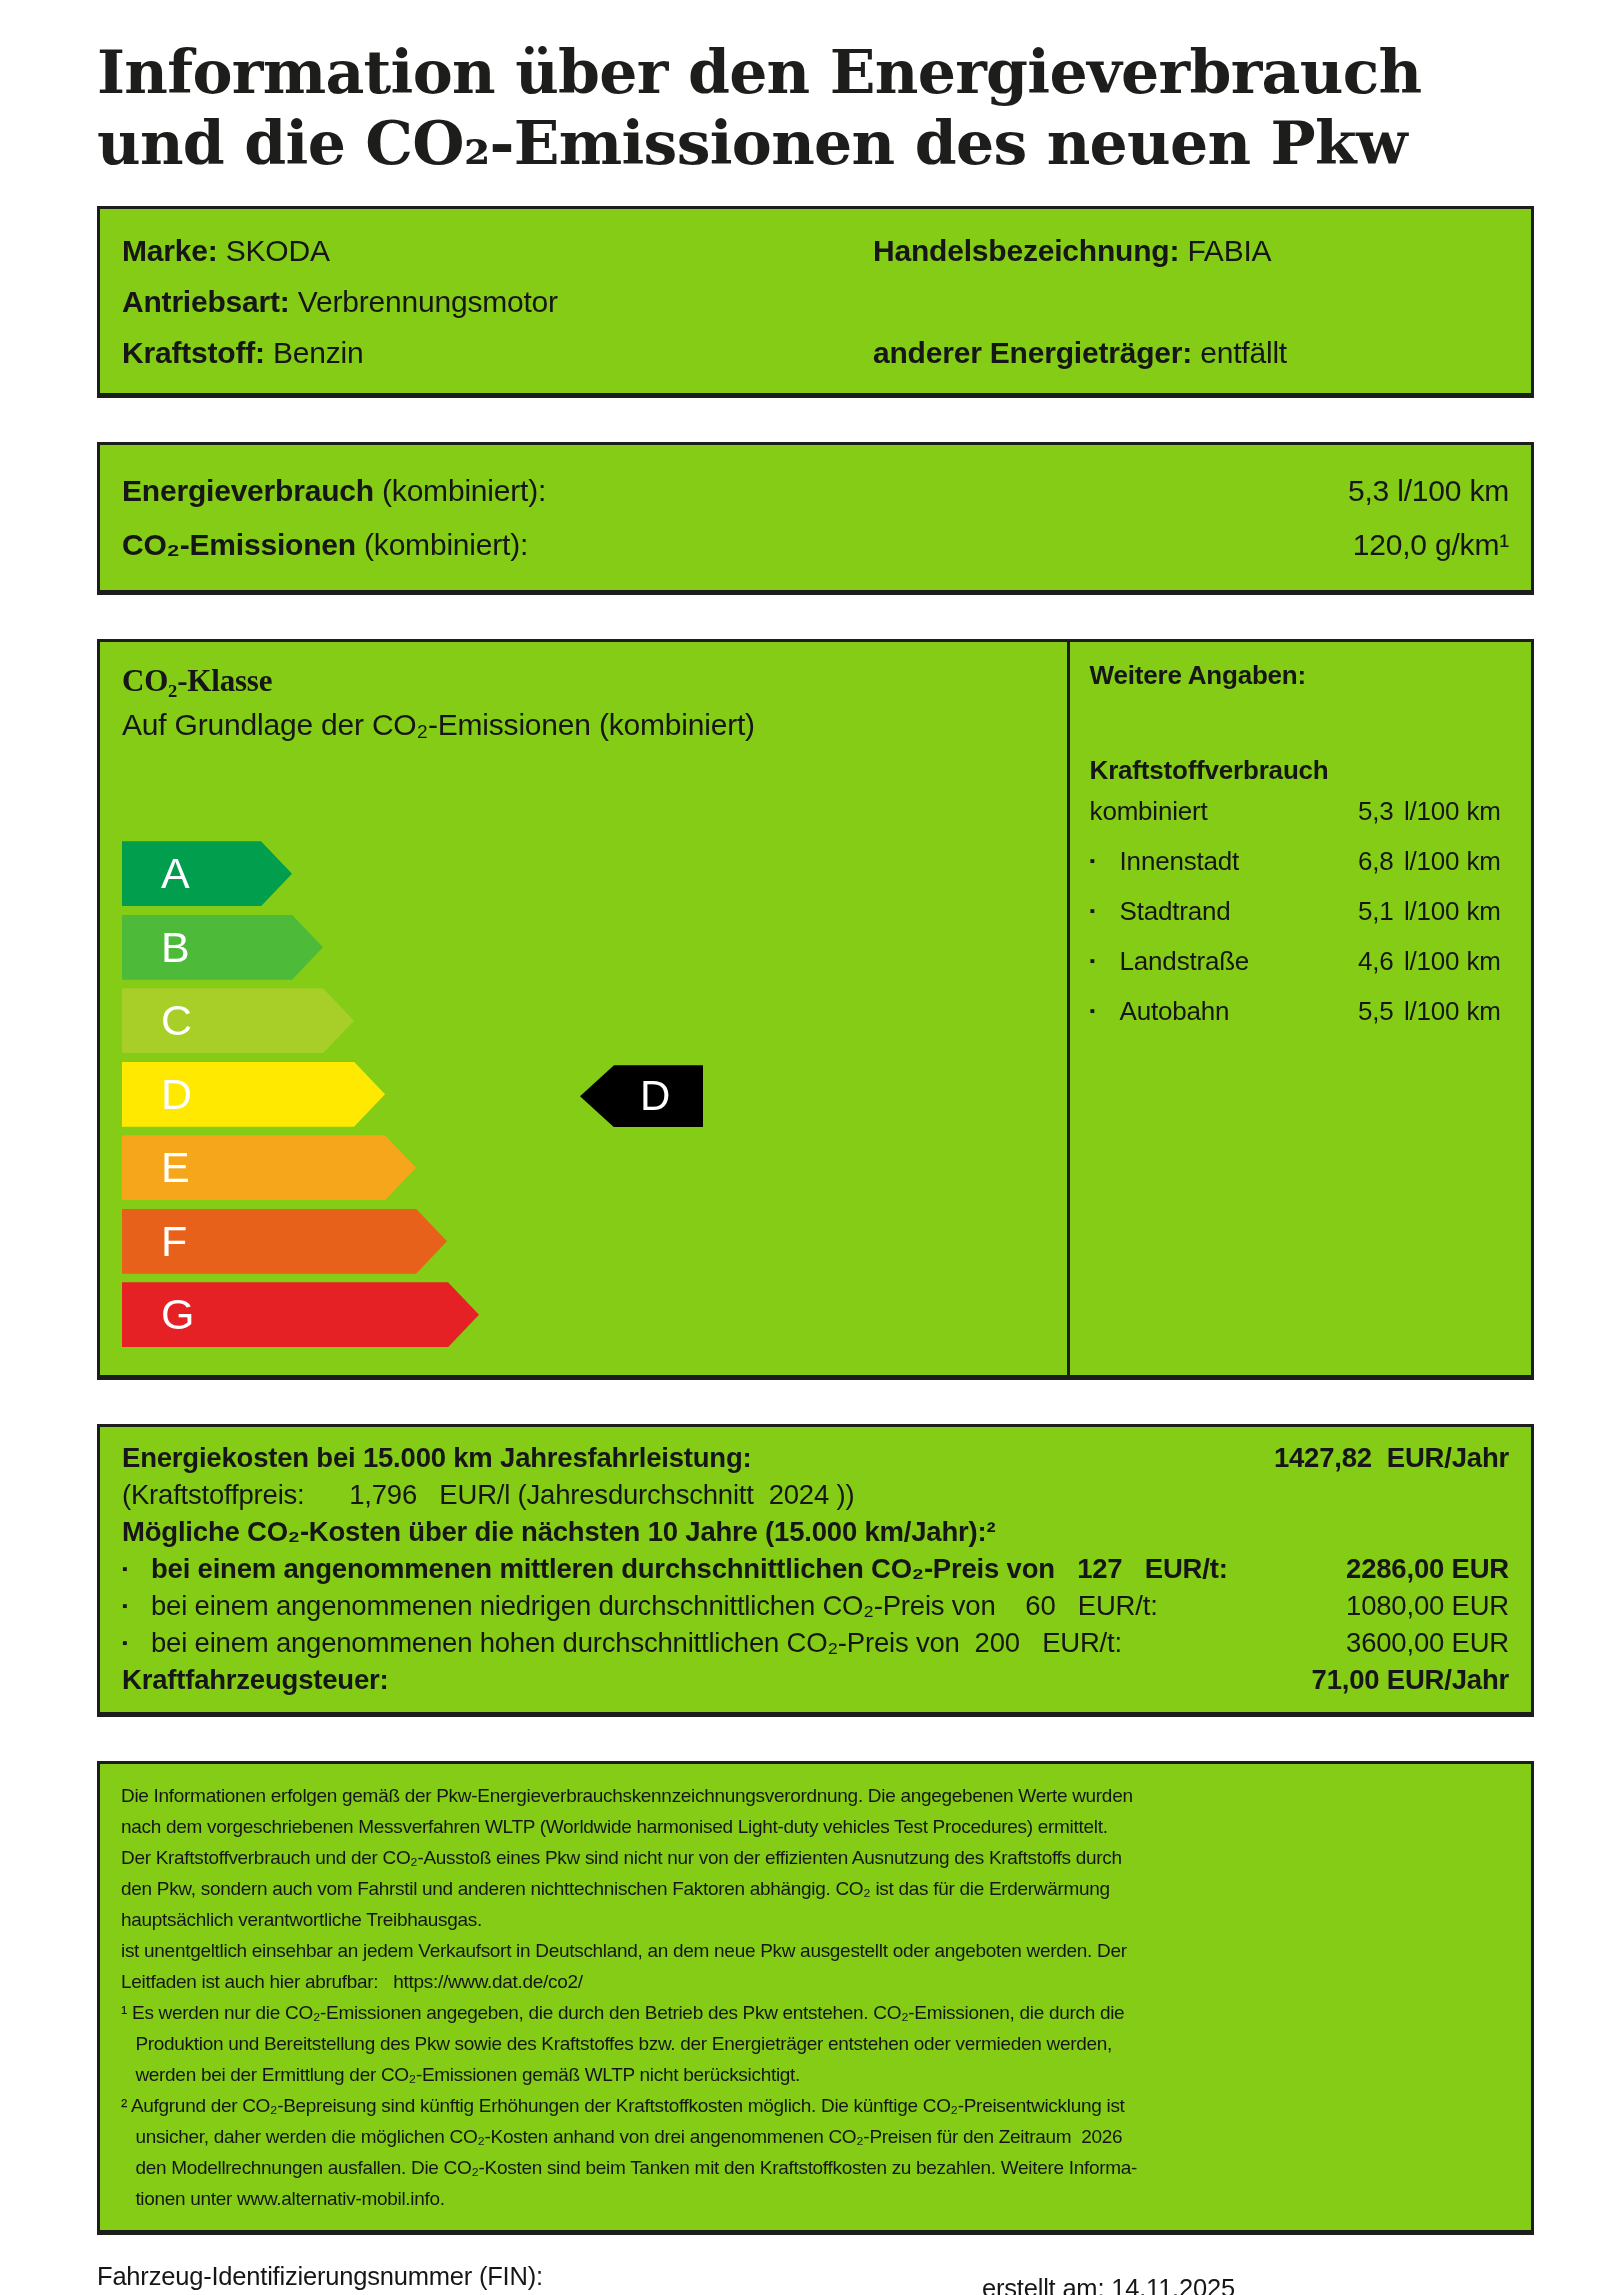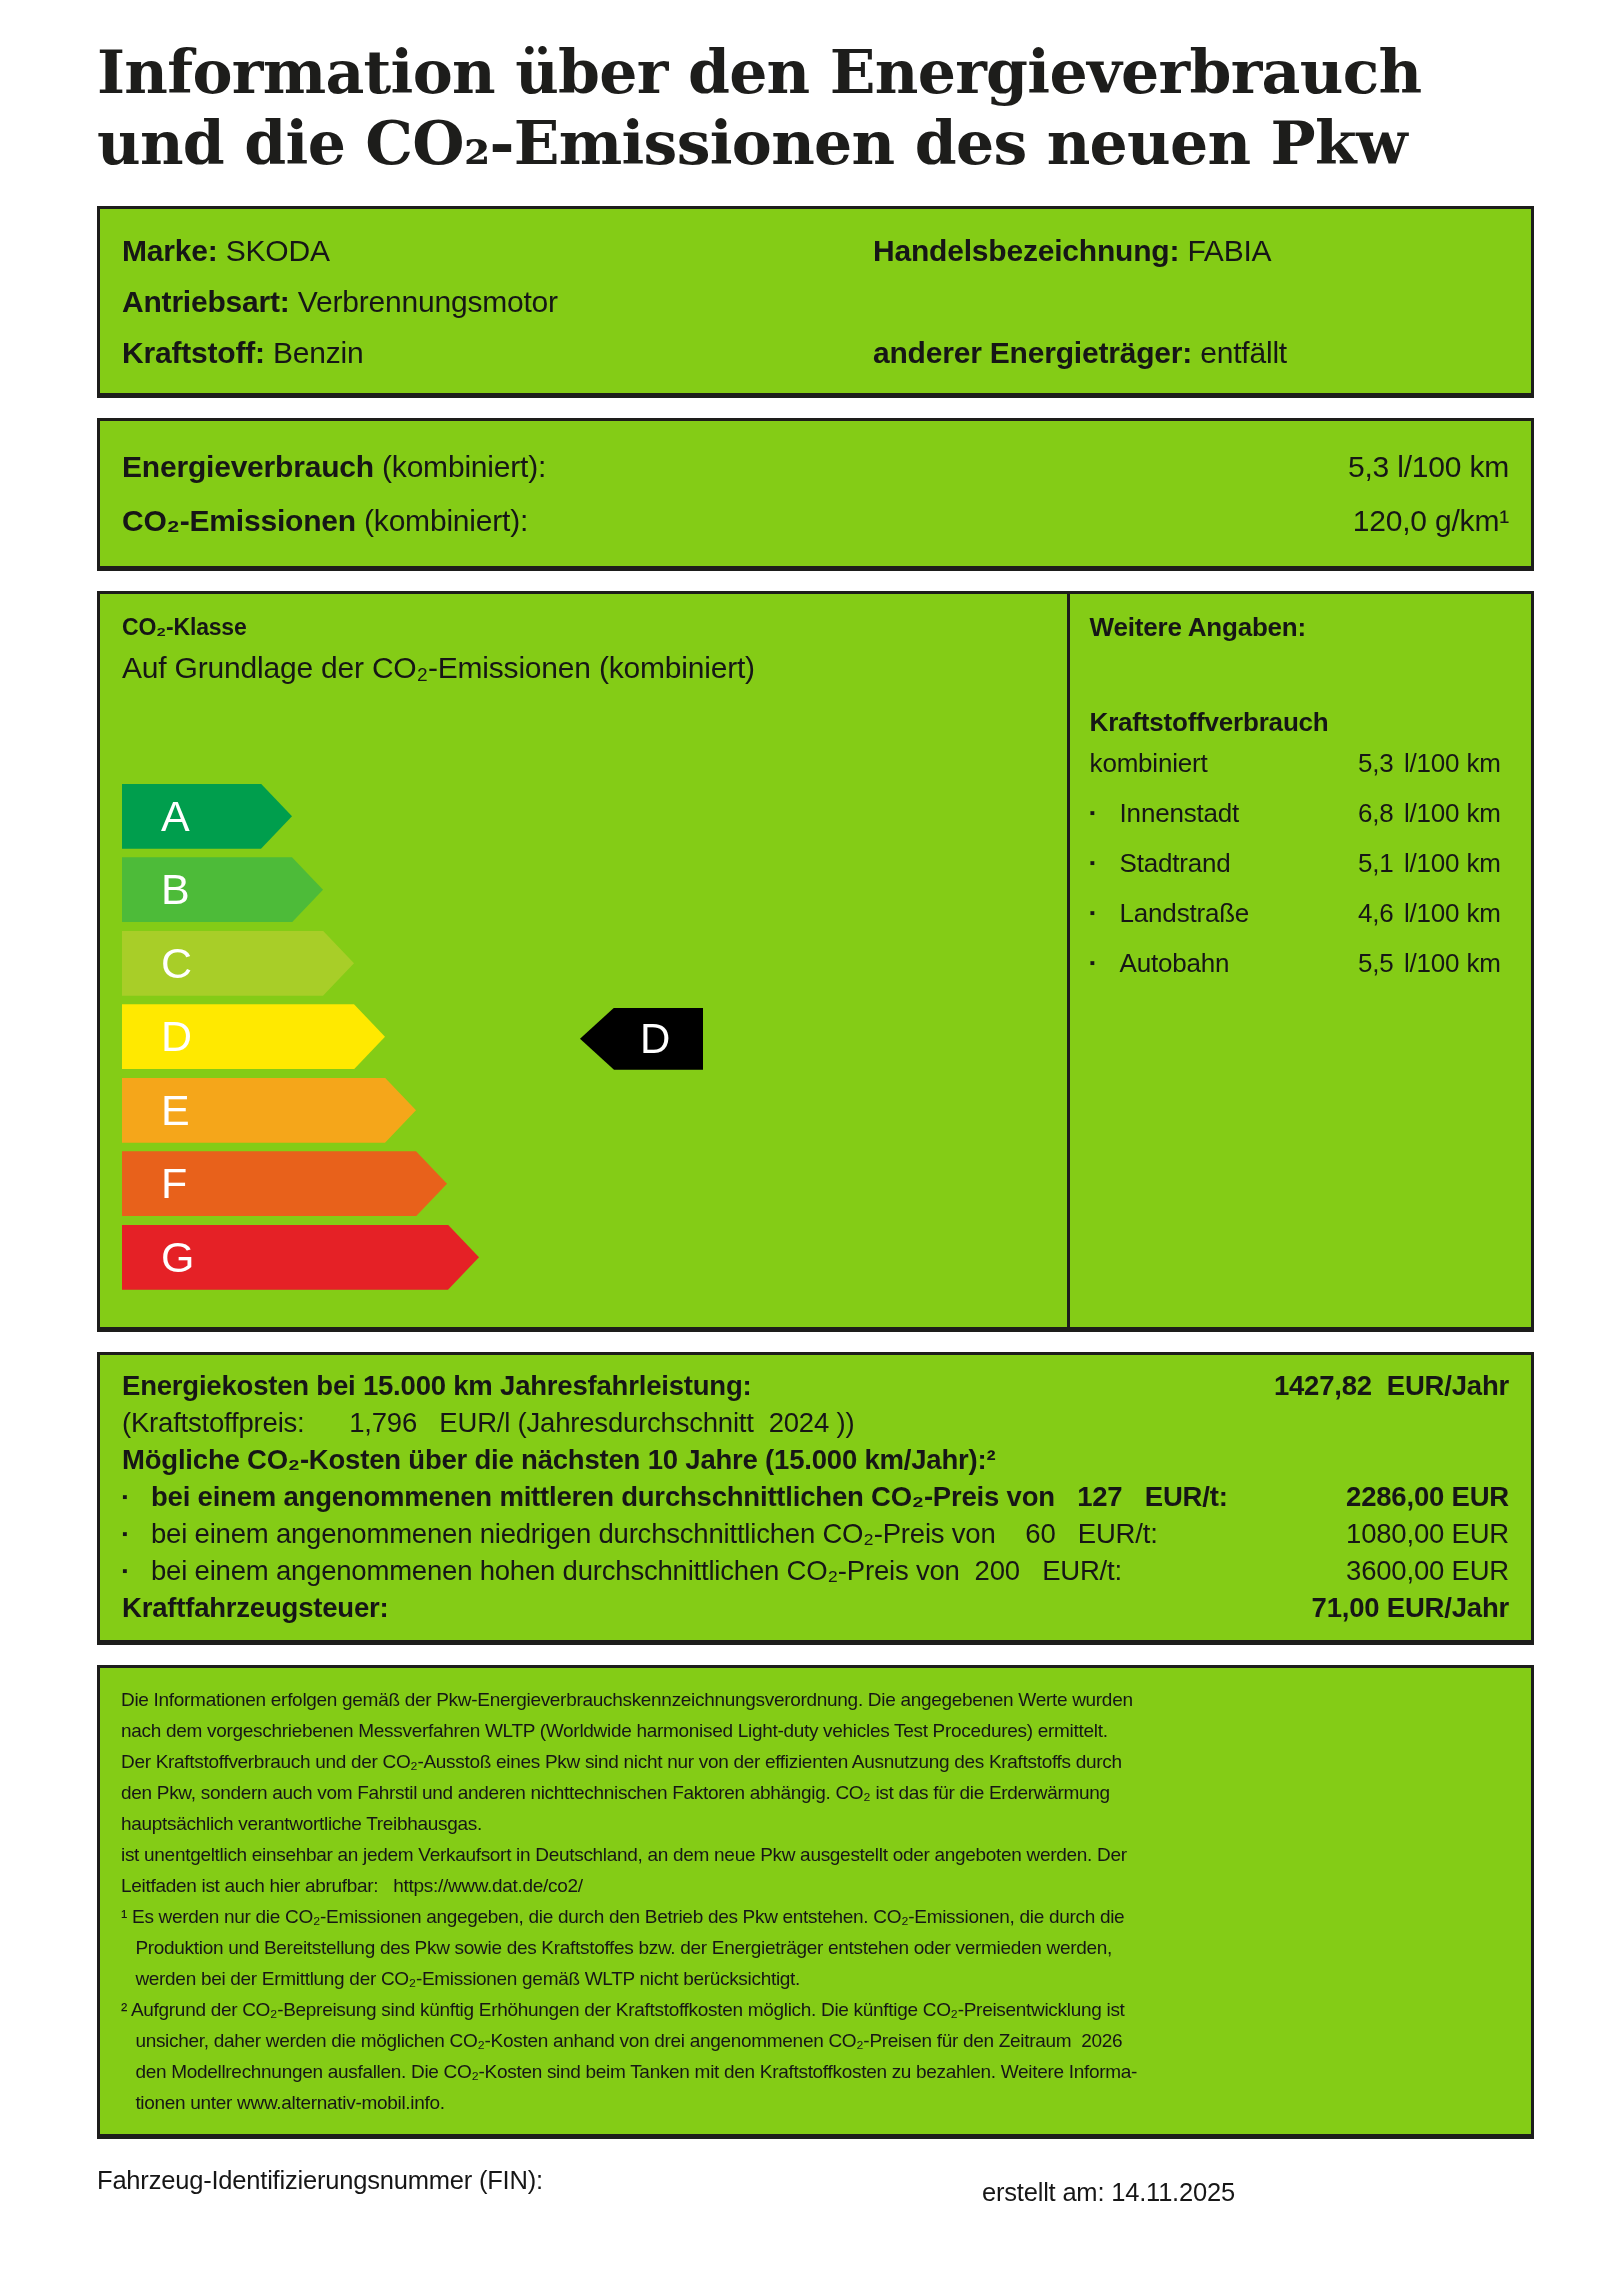--- a/index.html
+++ b/index.html
@@ -13,33 +13,33 @@
   .page{padding:37px 89px 26px 97px;position:relative;}
   .title{
     font-family:"DejaVu Serif","Liberation Serif",serif;
     font-weight:bold;font-size:60px;line-height:1.18;
     letter-spacing:-0.7px;margin:0 0 27.5px 0;color:#1d1d1b;
   }
   .box{
     border:3.3px solid #1d1d1b;border-bottom-width:5.9px;
     box-sizing:border-box;background:#84cc16;
   }
-  .gap{margin-top:20px;}
+  .gap{margin-top:44px;}
   
   .veh{padding:15.7px 22px;}
   .veh-grid{display:grid;grid-template-columns:751px 1fr;}
   .veh-cell{font-size:30px;line-height:51px;white-space:pre;}
   .lbl{font-weight:bold;}
   
   .cons{padding:18.3px 22px;}
   .cons-row{display:flex;justify-content:space-between;font-size:30px;line-height:54px;}
   
   .co2-box{display:flex;height:741px;}
   .co2-left{position:relative;width:970px;border-right:3.3px solid #1d1d1b;padding:19.6px 0 0 22px;box-sizing:border-box;}
-  .co2-h{font-size:23px;font-weight:bold;line-height:1.2;}
+  .co2-h{font-size:31px;font-weight:bold;line-height:1.2;font-family:Liberation Serif, serif;}
   .co2-sub{font-size:30px;line-height:1.3;margin-top:6.5px;}
   .arrows{position:relative;margin-top:97px;}
   .arrow{
     height:65px;margin-bottom:8.5px;display:flex;align-items:center;
     padding-left:39px;box-sizing:border-box;color:#fff;font-size:43px;
     clip-path:polygon(0 0, calc(100% - 31px) 0, 100% 50%, calc(100% - 31px) 100%, 0 100%);
   }
   .rated-tag{
     position:absolute;top:224px;left:458px;width:123px;height:62px;
     display:flex;align-items:center;padding-left:60px;box-sizing:border-box;

